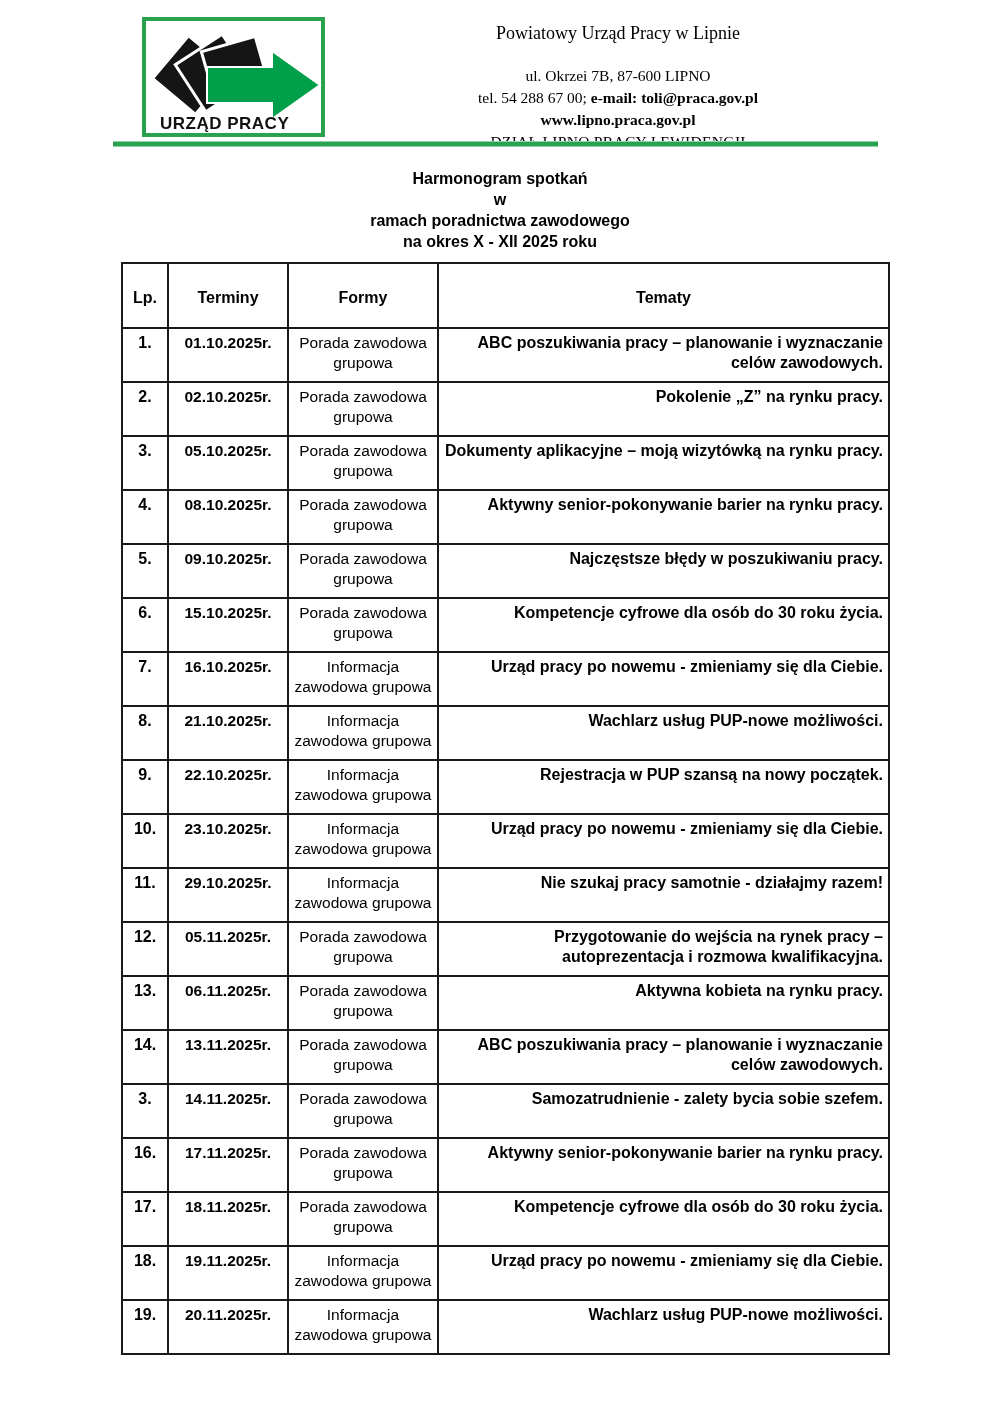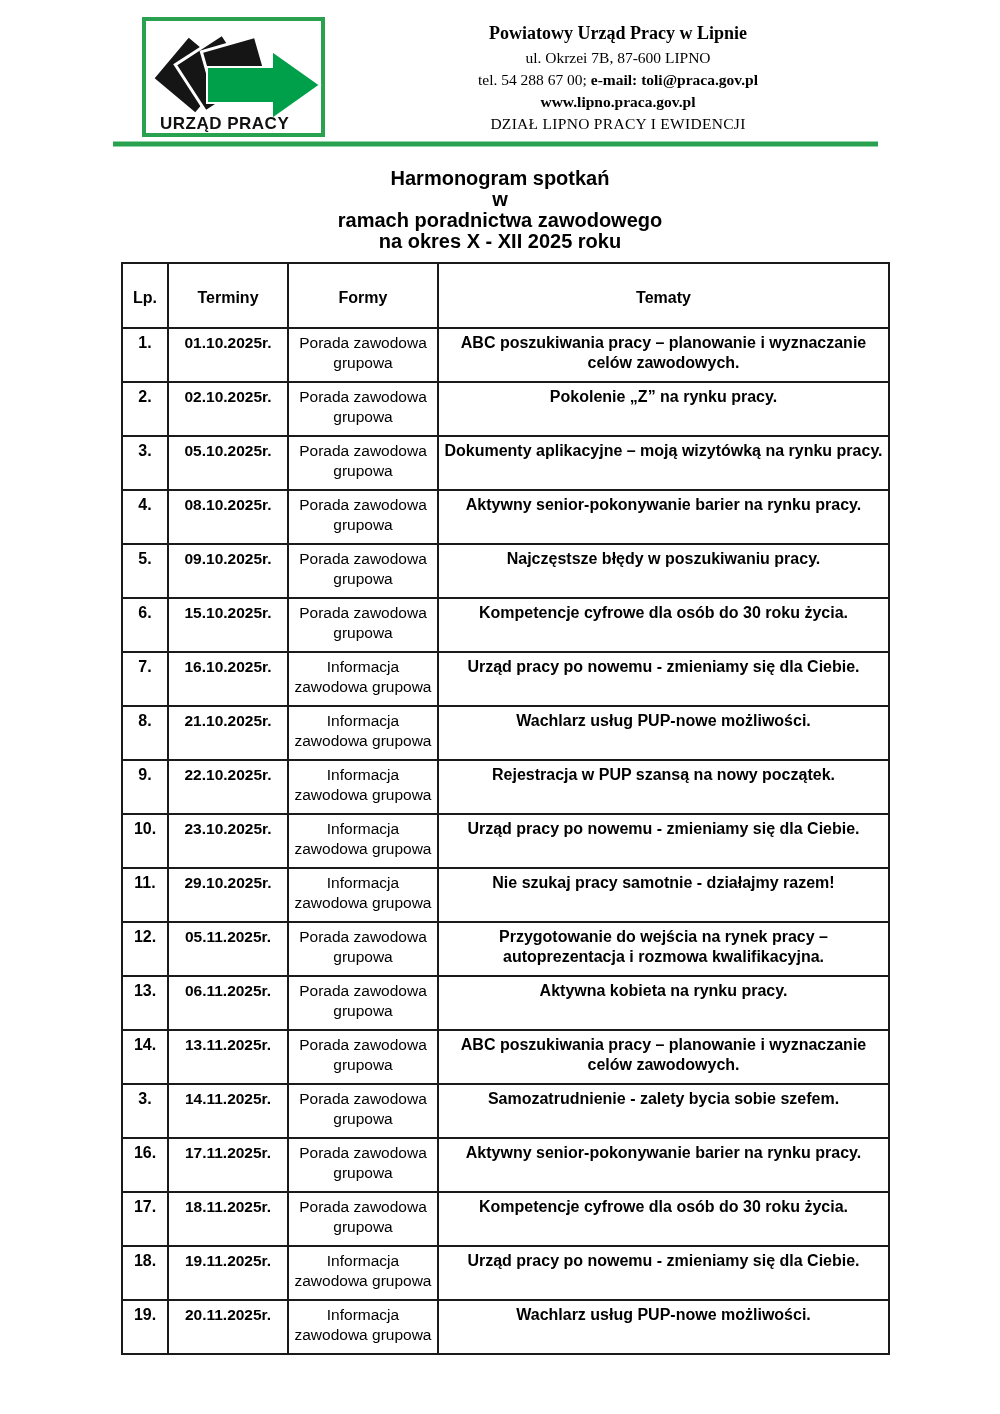--- a/index.html
+++ b/index.html
@@ -19,37 +19,37 @@
     position:absolute; left:118px; top:17px;
     width:183px; height:120px;margin-left:24px;
   }
   .letterhead-text {
     position:absolute; left:368px; top:22px; width:500px;
     text-align:center;
     font-family:"Liberation Serif", serif;
     line-height:22px;
     font-size:15.5px;
   }
-  .org-name { font-size:18px; font-weight:bold; margin-bottom:3px; }
+  .org-name { font-size:18px; font-weight:normal; margin-bottom:21px; }
   .bold { font-weight:bold; }
   .dept { letter-spacing:0.3px; }
 
   .green-divider {
     position:absolute; left:113px; top:141px;
     width:765px; height:4px;
     border-top:1px solid #8fd4a8;
     border-bottom:1px solid #8fd4a8;
   }
 
   
   .doc-title {
     position:absolute; left:0; top:168px; width:100%;
     text-align:center;
     font-weight:bold;
-    font-size:20px;
+    font-size:16px;
     line-height:21px;
   }
 
   
   table.schedule {
     position:absolute; left:121px; top:262px;
     width:767px;
     border-collapse:collapse;
     table-layout:fixed;
     font-size:16px;
@@ -63,21 +63,21 @@
   .schedule th {
     height:35px;
     text-align:center;
     font-weight:bold;
     padding-top:24px;
   }
   .schedule td { height:44px; }
   .cell-lp   { text-align:center; font-weight:bold; }
   .cell-date { text-align:center; font-weight:bold; white-space:nowrap; font-size:15.5px; }
   .cell-form { text-align:center; font-weight:normal; white-space:pre-line; font-size:15.5px; }
-  .cell-topic{ text-align:center; font-weight:bold; padding-left:9px; padding-right:8px; }
+  .cell-topic{ text-align:right; font-weight:bold; padding-left:9px; padding-right:8px; }
 </style>
 </head>
 <body>
 
 <div class="page">
 
   <div class="logo-box">
     <svg width="183" height="120" viewBox="0 0 183 120">
       <rect x="2" y="2" width="179" height="116" fill="#ffffff" stroke="#2aa14e" stroke-width="4"></rect>
       <g>

